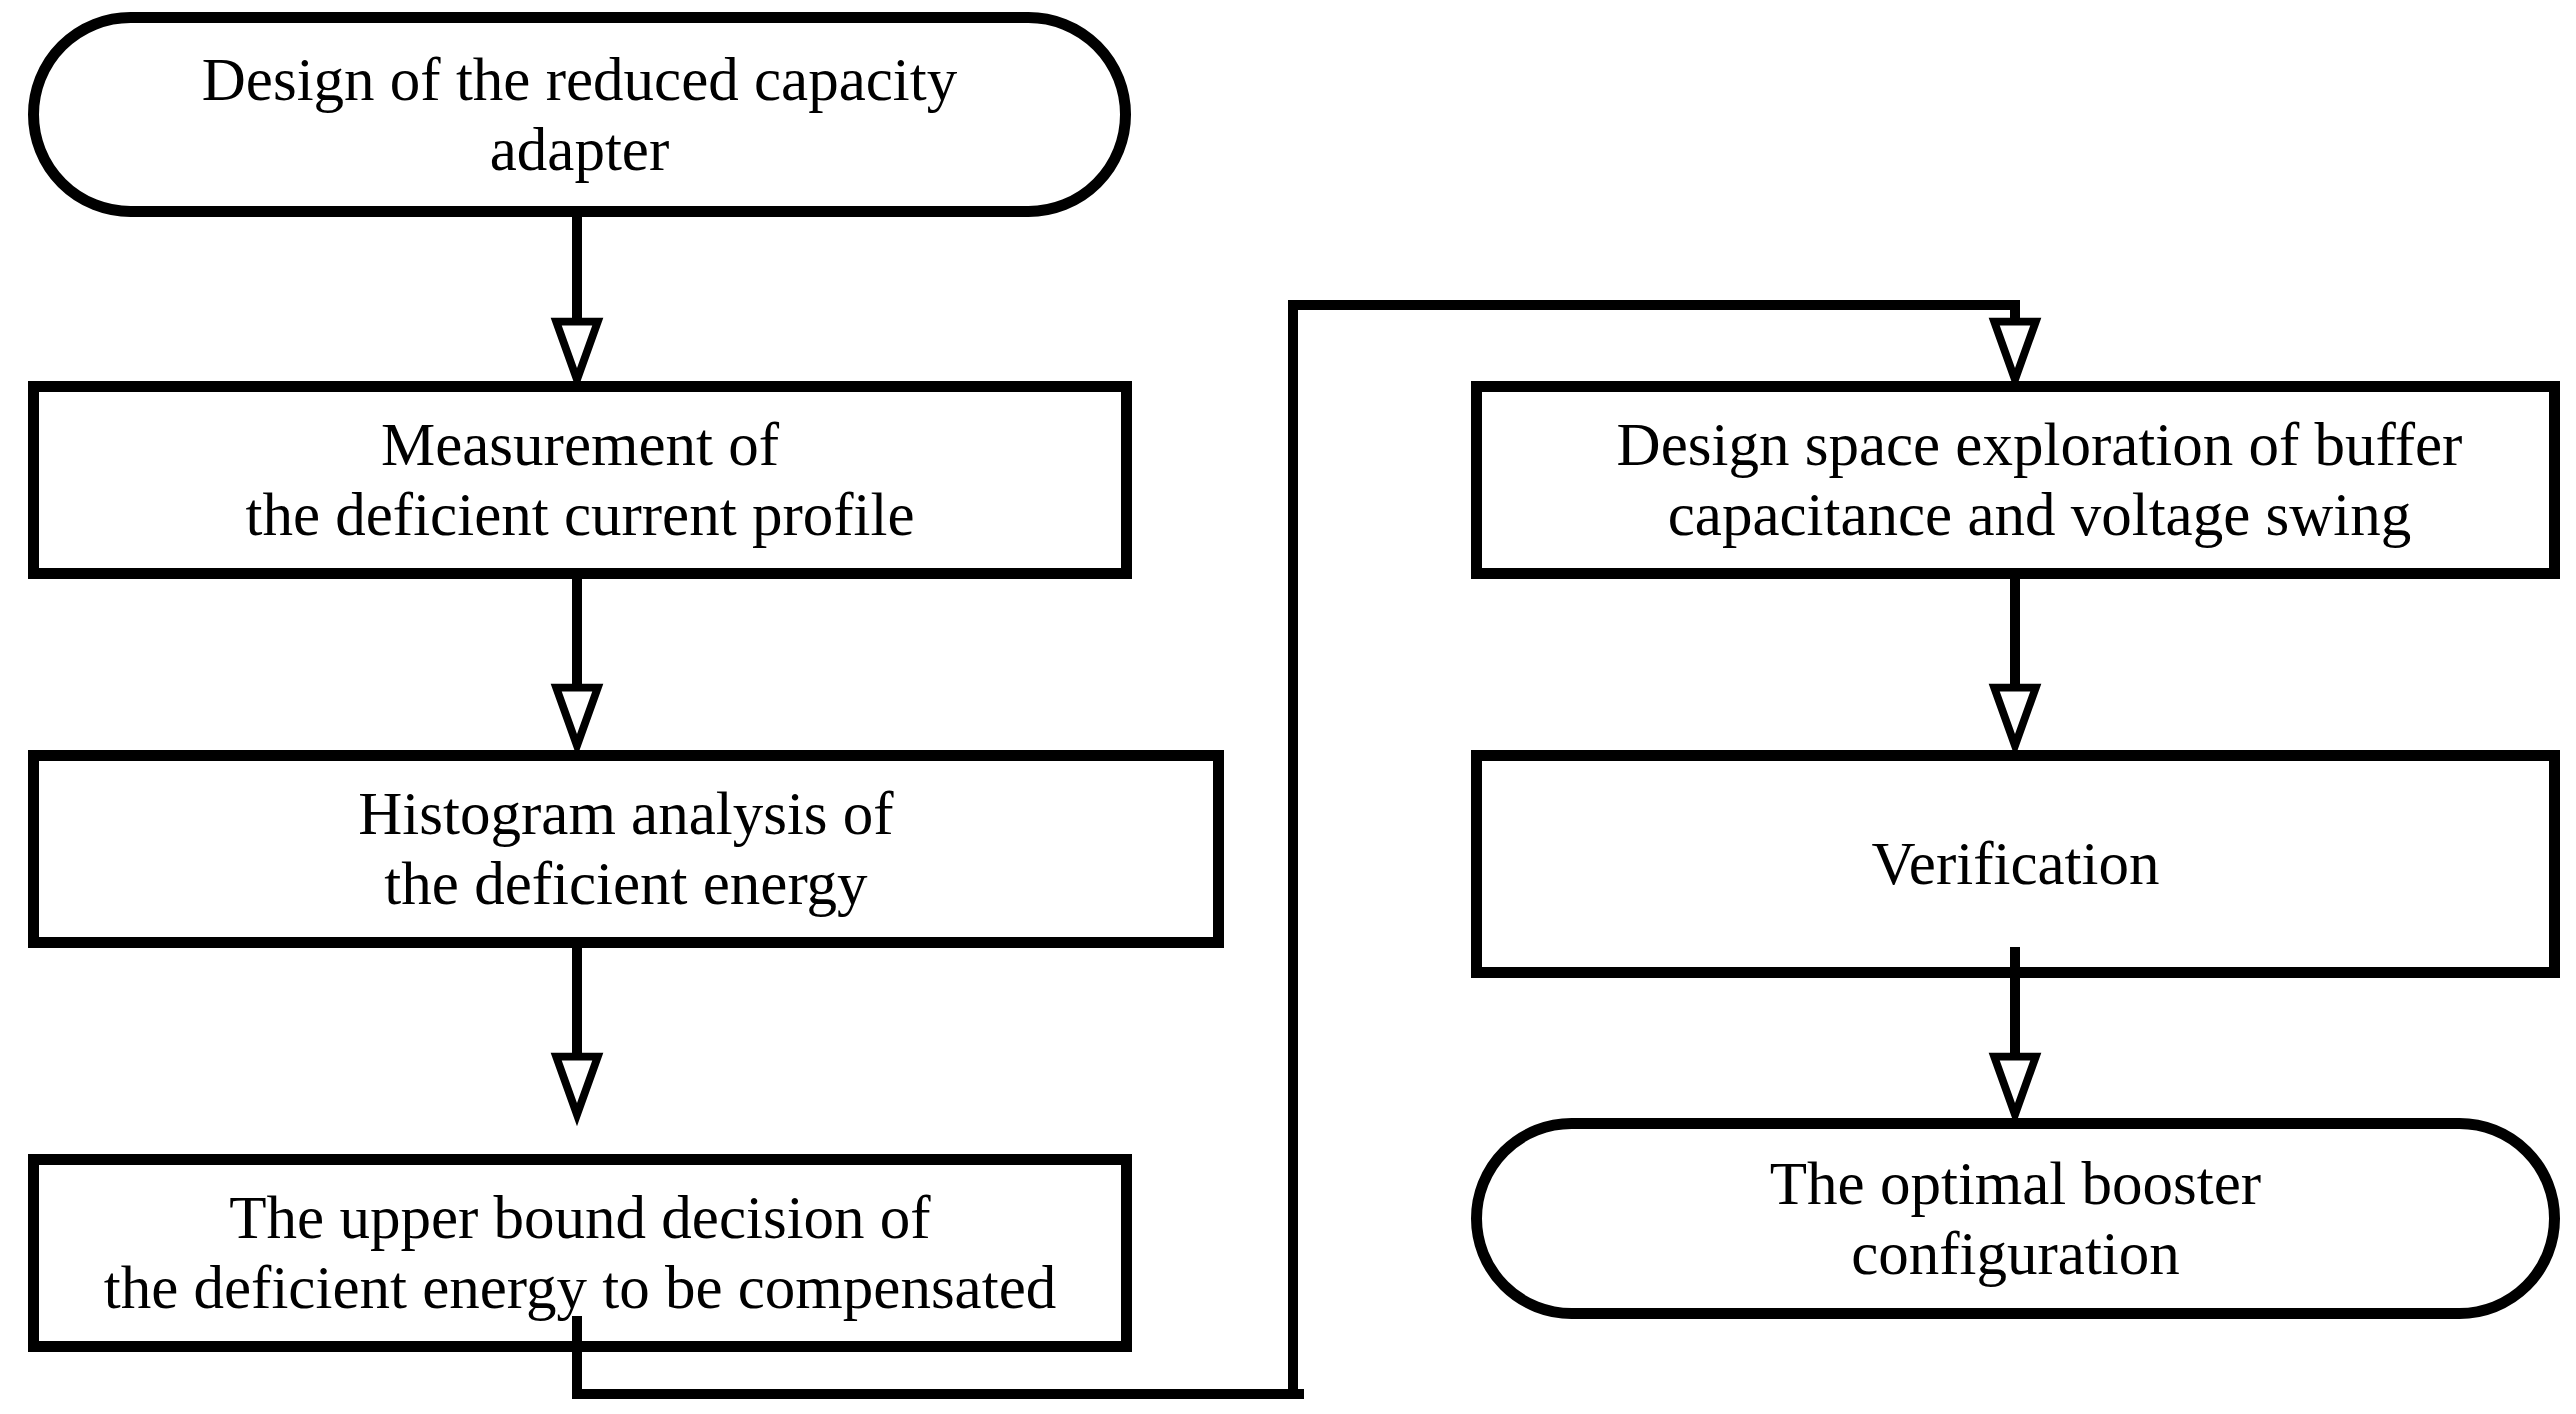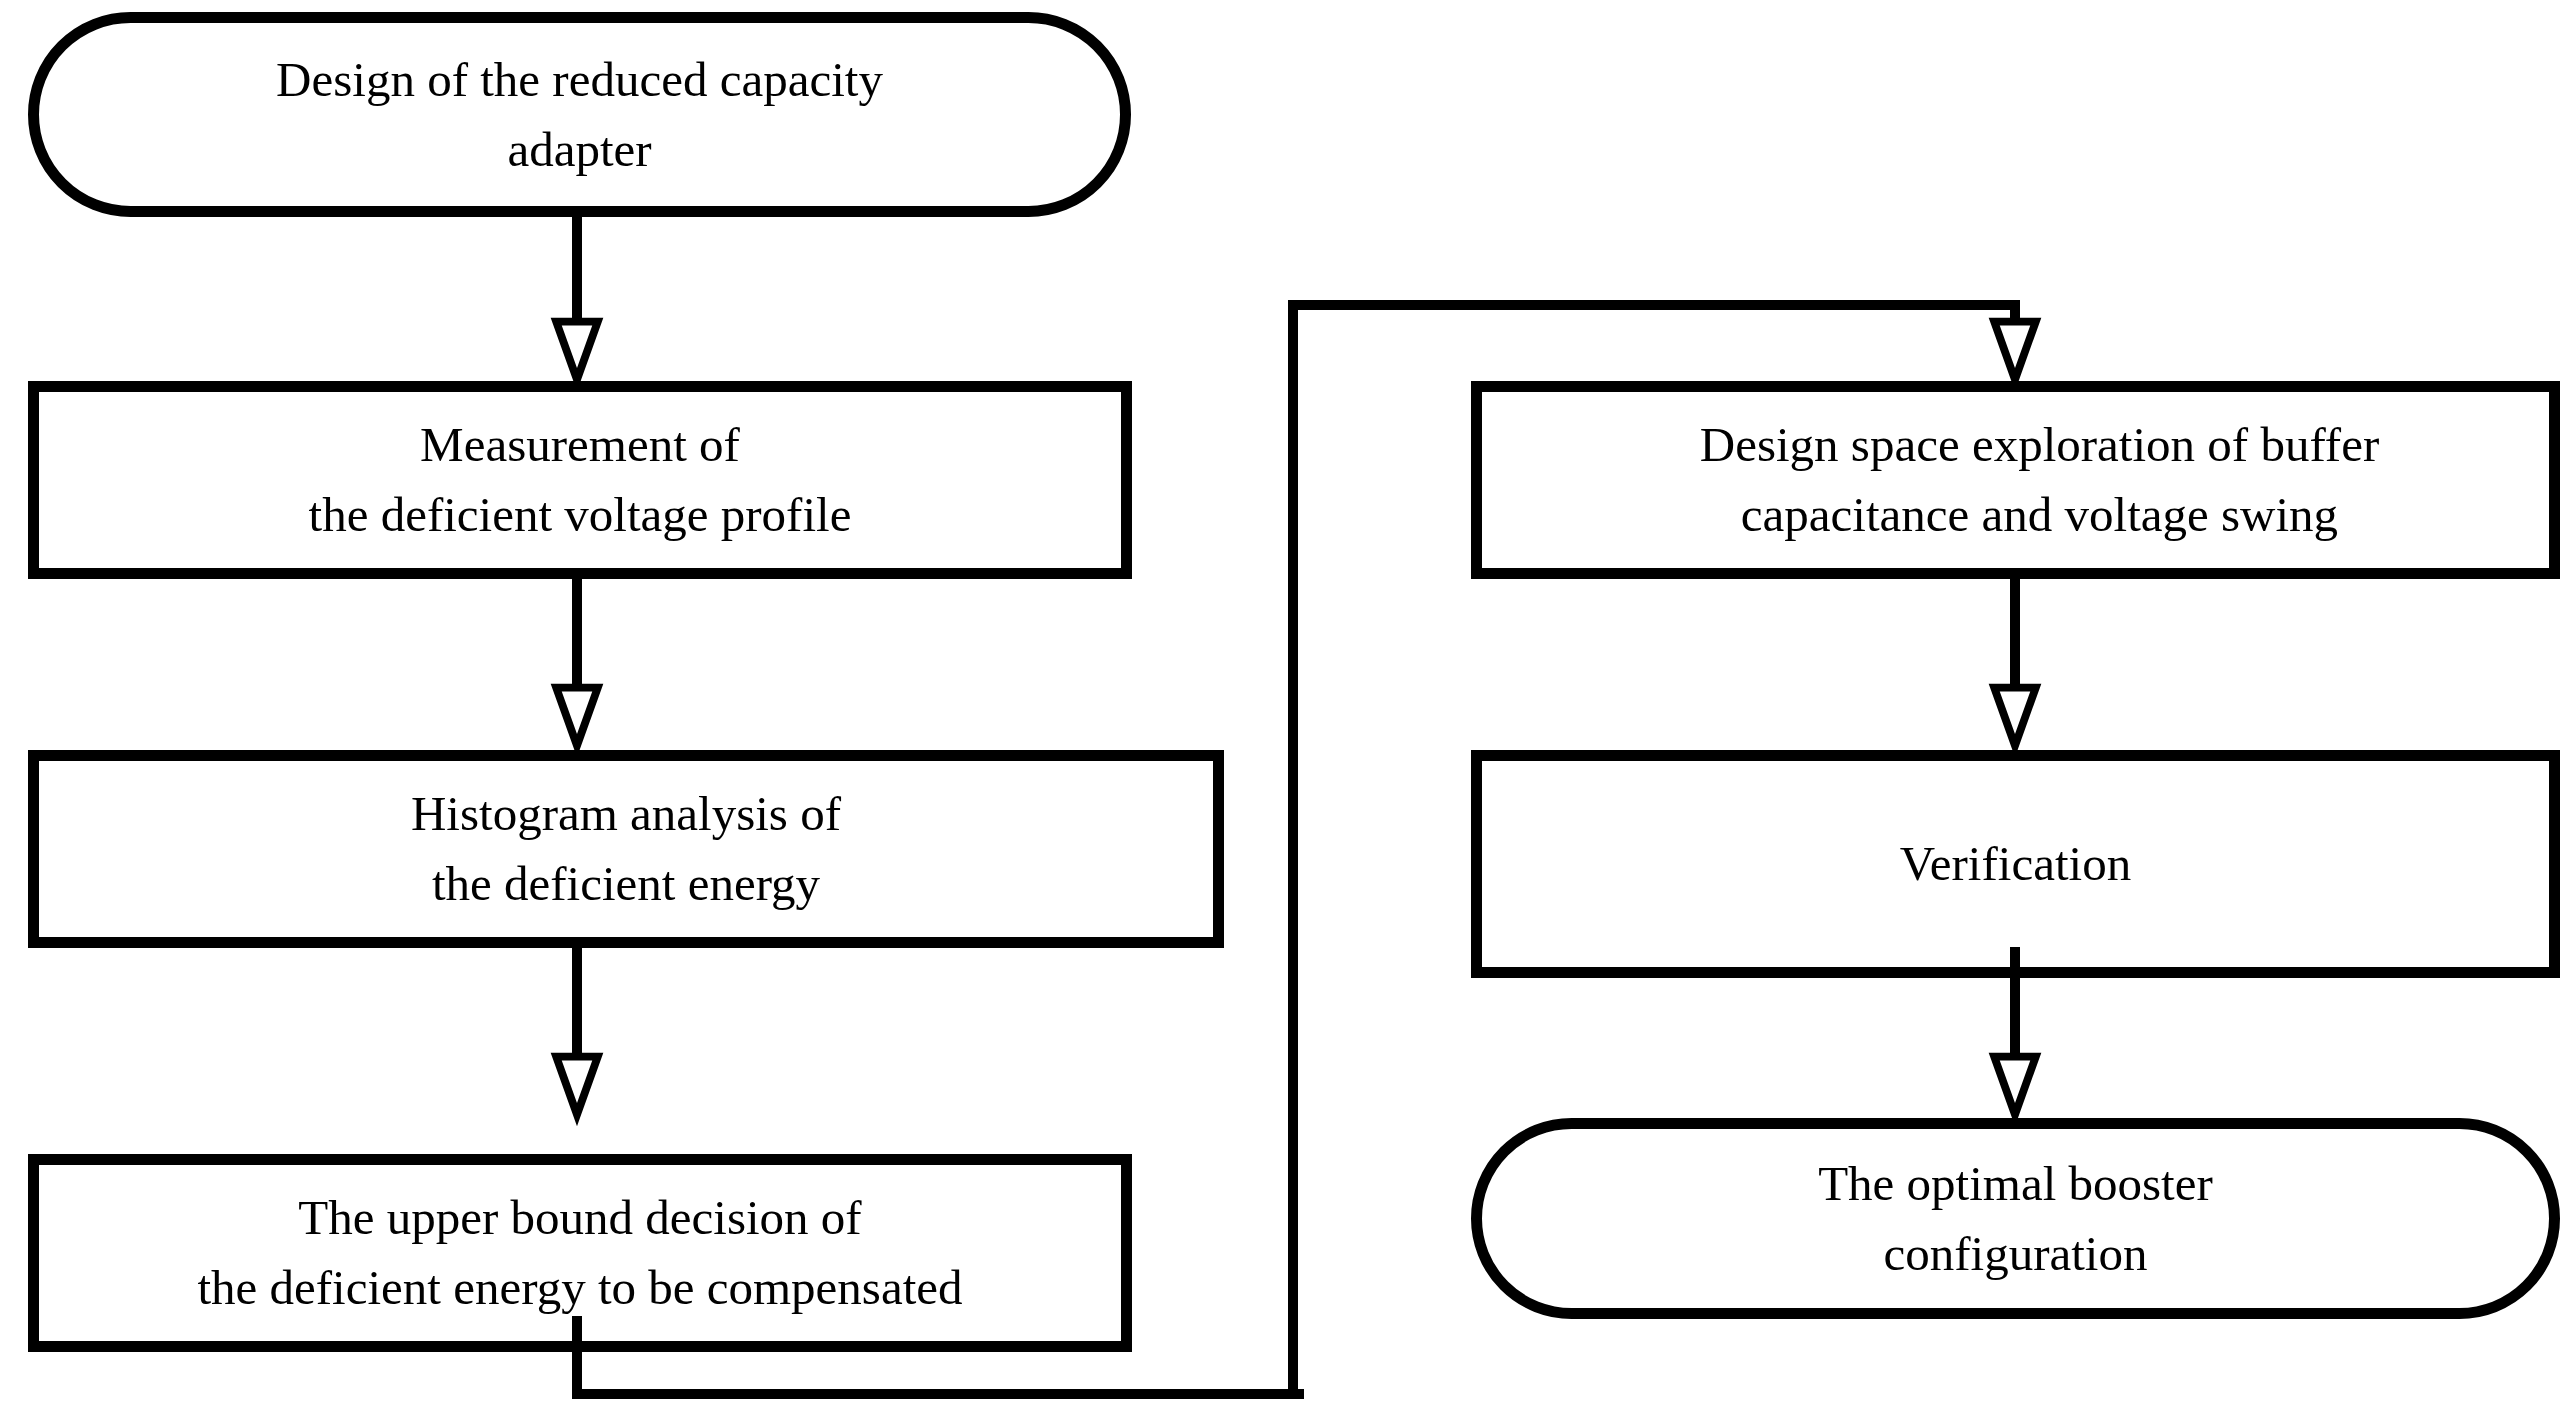--- a/index.html
+++ b/index.html
@@ -14,42 +14,42 @@
   }
   .node {
     position: absolute;
     box-sizing: border-box;
     background: #ffffff;
     border: 11.3px solid #000000;
     display: flex;
     align-items: center;
     justify-content: center;
     text-align: center;
-    font-size: 49px;
+    font-size: 61px;
     line-height: 70px;
   }
   .node .label { white-space: pre-line; }
   .stadium { border-radius: 113px; }
   .line { position: absolute; background: #000000; }
   .head { position: absolute; width: 52px; height: 68px; }
   .head svg { display: block; width: 100%; height: 100%; overflow: visible; }
 </style>
 </head>
 <body>
 
 <div id="canvas">
 
   <div class="node stadium" style="left:28px; top:12px; width:1103px; height:205px;">
     <span class="label">Design of the reduced capacity
 adapter</span>
   </div>
 
   <div class="node" style="left:28px; top:381px; width:1104px; height:198px;">
     <span class="label">Measurement of
-the deficient voltage profile</span>
+the deficient current profile</span>
   </div>
 
   <div class="node" style="left:28px; top:750px; width:1196px; height:198px;">
     <span class="label">Histogram analysis of
 the deficient energy</span>
   </div>
 
   <div class="node" style="left:28px; top:1118px; width:1104px; height:198px;margin-top:36px;">
     <span class="label">The upper bound decision of
 the deficient energy to be compensated</span>

